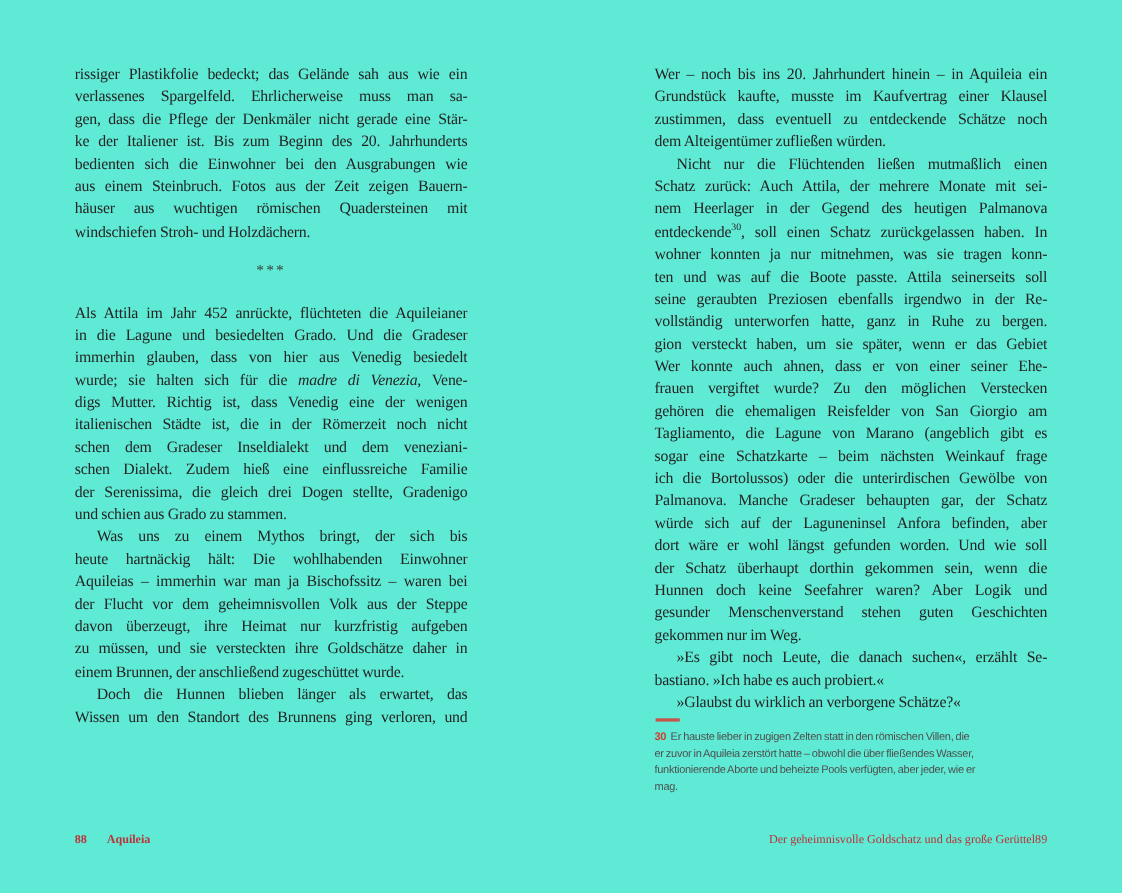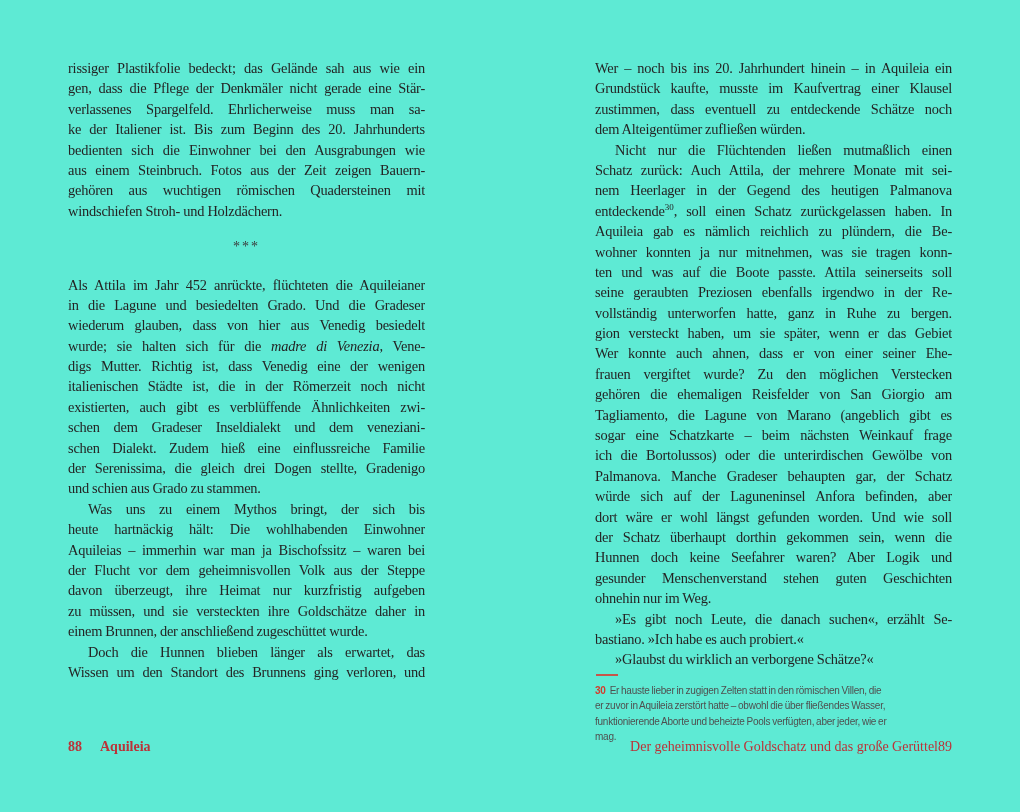--- a/index.html
+++ b/index.html
@@ -33,55 +33,54 @@
   .footnote{margin-top:4px;}
   .fn-rule{width:22px;height:2.5px;background:#c7554a;margin:0 0 7px 1px;}
   .fn-lines{
     font-family:"Liberation Sans","DejaVu Sans",sans-serif;
     font-size:10px;line-height:15.2px;color:#4f4f4f;
     letter-spacing:-0.25px;word-spacing:-0.6px;
   }
   .fn-line{height:15.2px;overflow:hidden;}
   .fn-marker{color:#d23c2d;font-weight:bold;margin-right:4px;}
   .footer{
-    position:absolute;top:739px;height:20px;
-    font-size:14px;color:#bb3238;
+    position:absolute;top:757px;height:20px;
+    font-size:11px;color:#bb3238;
   }
   .footer-left{left:68px;}
   .footer-left .page-num{font-weight:bold;margin-right:18px;}
   .footer-left .footer-label{font-weight:bold;}
   .footer-right{right:68px;text-align:right;}
   .footer-right .footer-label{font-weight:normal;}
   .footer-right .page-num{font-weight:normal;margin-top:48px;}
 </style>
 </head>
 <body>
 
 <div class="spread">
 
   <div class="column column-left">
       <div class="para">
         <div class="line">rissiger Plastikfolie bedeckt; das Gelände sah aus wie ein</div>
+        <div class="line">verlassenes Spargelfeld. Ehrlicherweise muss man sa-</div>
         <div class="line">gen, dass die Pflege der Denkmäler nicht gerade eine Stär-</div>
-        <div class="line">verlassenes Spargelfeld. Ehrlicherweise muss man sa-</div>
         <div class="line">ke der Italiener ist. Bis zum Beginn des 20. Jahrhunderts</div>
         <div class="line">bedienten sich die Einwohner bei den Ausgrabungen wie</div>
         <div class="line">aus einem Steinbruch. Fotos aus der Zeit zeigen Bauern-</div>
-        <div class="line">gehören aus wuchtigen römischen Quadersteinen mit</div>
+        <div class="line">häuser aus wuchtigen römischen Quadersteinen mit</div>
         <div class="line last">windschiefen Stroh- und Holzdächern.</div>
       </div>
       <div class="separator">***</div>
       <div class="para">
         <div class="line">Als Attila im Jahr 452 anrückte, flüchteten die Aquileianer</div>
         <div class="line">in die Lagune und besiedelten Grado. Und die Gradeser</div>
-        <div class="line">wiederum glauben, dass von hier aus Venedig besiedelt</div>
+        <div class="line">immerhin glauben, dass von hier aus Venedig besiedelt</div>
         <div class="line"><span>wurde; sie halten sich für die </span><span class="it">madre di Venezia</span><span>, Vene-</span></div>
         <div class="line">digs Mutter. Richtig ist, dass Venedig eine der wenigen</div>
         <div class="line">italienischen Städte ist, die in der Römerzeit noch nicht</div>
-        <div class="line">existierten, auch gibt es verblüffende Ähnlichkeiten zwi-</div>
         <div class="line">schen dem Gradeser Inseldialekt und dem veneziani-</div>
         <div class="line">schen Dialekt. Zudem hieß eine einflussreiche Familie</div>
         <div class="line">der Serenissima, die gleich drei Dogen stellte, Gradenigo</div>
         <div class="line last">und schien aus Grado zu stammen.</div>
       </div>
       <div class="para">
         <div class="line indent">Was uns zu einem Mythos bringt, der sich bis</div>
         <div class="line">heute hartnäckig hält: Die wohlhabenden Einwohner</div>
         <div class="line">Aquileias – immerhin war man ja Bischofssitz – waren bei</div>
         <div class="line">der Flucht vor dem geheimnisvollen Volk aus der Steppe</div>
@@ -100,39 +99,38 @@
         <div class="line">Wer – noch bis ins 20. Jahrhundert hinein – in Aquileia ein</div>
         <div class="line">Grundstück kaufte, musste im Kaufvertrag einer Klausel</div>
         <div class="line">zustimmen, dass eventuell zu entdeckende Schätze noch</div>
         <div class="line last">dem Alteigentümer zufließen würden.</div>
       </div>
       <div class="para">
         <div class="line indent">Nicht nur die Flüchtenden ließen mutmaßlich einen</div>
         <div class="line">Schatz zurück: Auch Attila, der mehrere Monate mit sei-</div>
         <div class="line">nem Heerlager in der Gegend des heutigen Palmanova</div>
         <div class="line"><span>entdeckende</span><sup>30</sup><span>, soll einen Schatz zurückgelassen haben. In</span></div>
-        <div class="line">Aquileia gab es nämlich reichlich zu plündern, die Be-</div>
         <div class="line">wohner konnten ja nur mitnehmen, was sie tragen konn-</div>
         <div class="line">ten und was auf die Boote passte. Attila seinerseits soll</div>
         <div class="line">seine geraubten Preziosen ebenfalls irgendwo in der Re-</div>
         <div class="line">vollständig unterworfen hatte, ganz in Ruhe zu bergen.</div>
         <div class="line">gion versteckt haben, um sie später, wenn er das Gebiet</div>
         <div class="line">Wer konnte auch ahnen, dass er von einer seiner Ehe-</div>
         <div class="line">frauen vergiftet wurde? Zu den möglichen Verstecken</div>
         <div class="line">gehören die ehemaligen Reisfelder von San Giorgio am</div>
         <div class="line">Tagliamento, die Lagune von Marano (angeblich gibt es</div>
         <div class="line">sogar eine Schatzkarte – beim nächsten Weinkauf frage</div>
         <div class="line">ich die Bortolussos) oder die unterirdischen Gewölbe von</div>
         <div class="line">Palmanova. Manche Gradeser behaupten gar, der Schatz</div>
         <div class="line">würde sich auf der Laguneninsel Anfora befinden, aber</div>
         <div class="line">dort wäre er wohl längst gefunden worden. Und wie soll</div>
         <div class="line">der Schatz überhaupt dorthin gekommen sein, wenn die</div>
         <div class="line">Hunnen doch keine Seefahrer waren? Aber Logik und</div>
         <div class="line">gesunder Menschenverstand stehen guten Geschichten</div>
-        <div class="line last">ohnehin nur im Weg.</div>
+        <div class="line last">gekommen nur im Weg.</div>
       </div>
       <div class="para">
         <div class="line indent">»Es gibt noch Leute, die danach suchen«, erzählt Se-</div>
         <div class="line last">bastiano. »Ich habe es auch probiert.«</div>
       </div>
       <div class="para">
         <div class="line last indent">»Glaubst du wirklich an verborgene Schätze?«</div>
       </div>
       <div class="footnote">
         <div class="fn-rule"></div>

